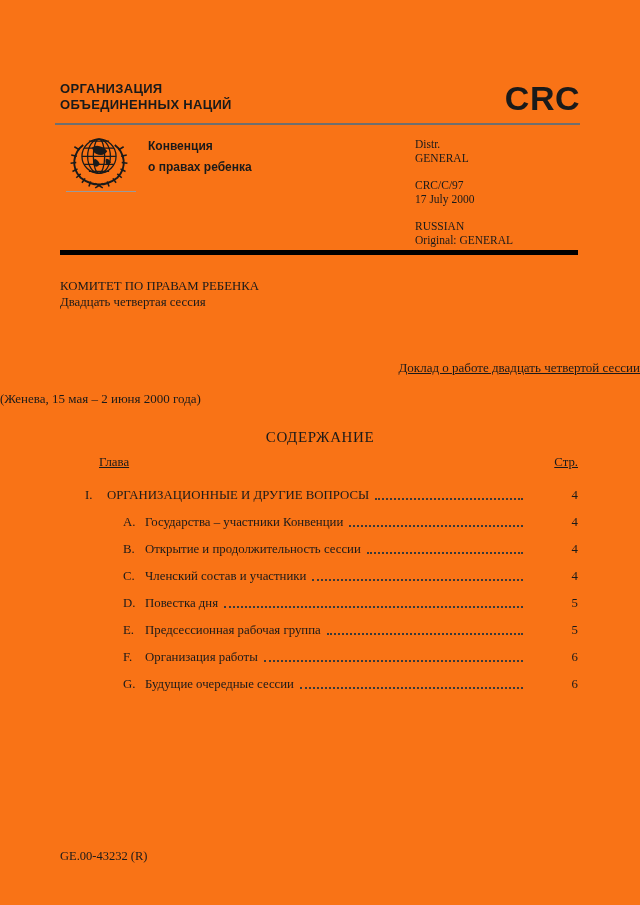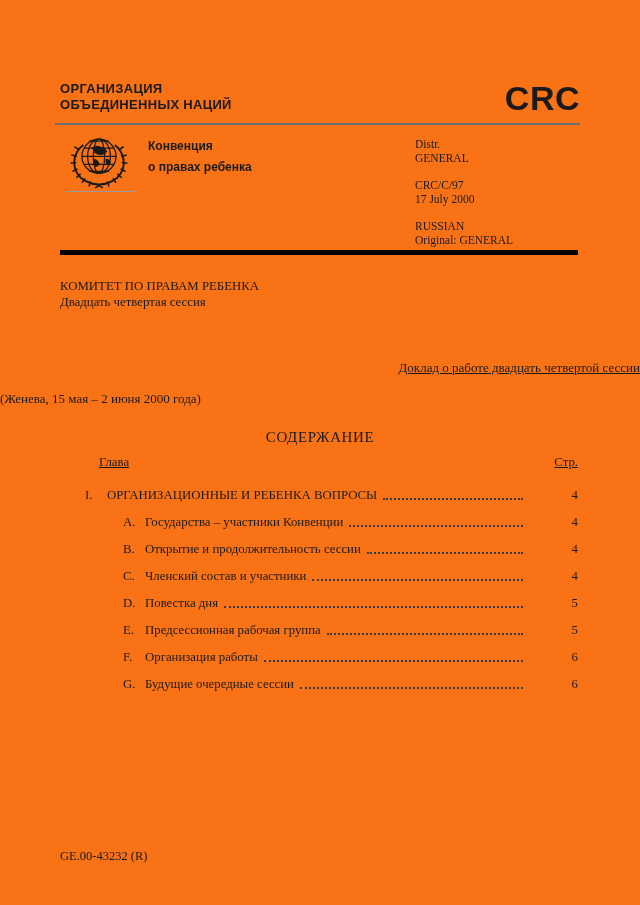--- a/index.html
+++ b/index.html
@@ -178,21 +178,21 @@
   <div class="contents-heading">СОДЕРЖАНИЕ</div>
 
   <div class="toc">
     <div class="toc-head">
       <span class="col">Глава</span>
       <span class="col">Стр.</span>
     </div>
 
     <div class="toc-row chapter first">
       <span class="toc-num">I.</span>
-      <span class="toc-label">ОРГАНИЗАЦИОННЫЕ И РЕБЕНКА ВОПРОСЫ</span>
+      <span class="toc-label">ОРГАНИЗАЦИОННЫЕ И ДРУГИЕ ВОПРОСЫ</span>
       <span class="leader"></span>
       <span class="toc-page">4</span>
     </div>
 
     <div class="toc-row sub">
       <span class="toc-num">A.</span>
       <span class="toc-label">Государства – участники Конвенции</span>
       <span class="leader"></span>
       <span class="toc-page">4</span>
     </div>

